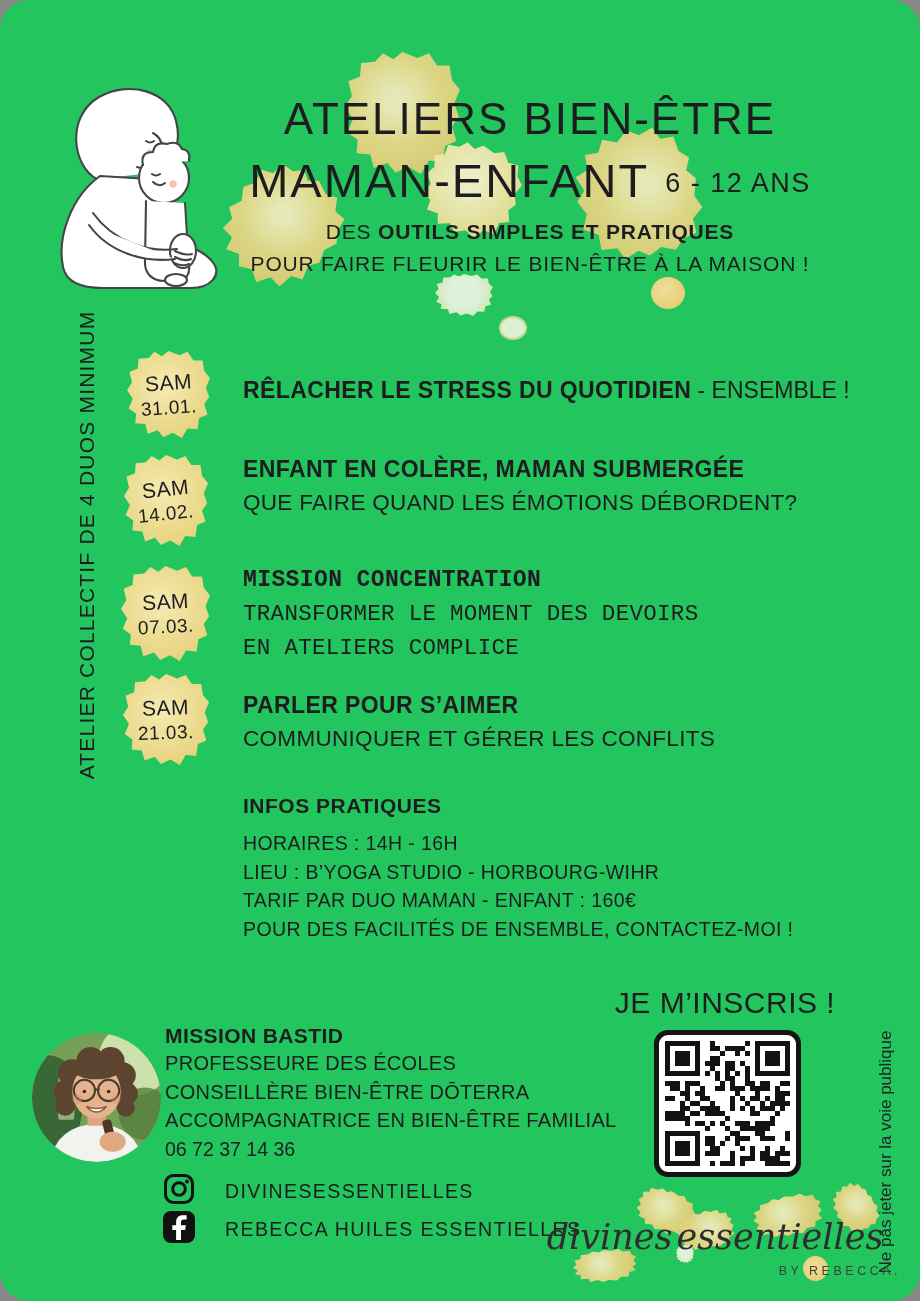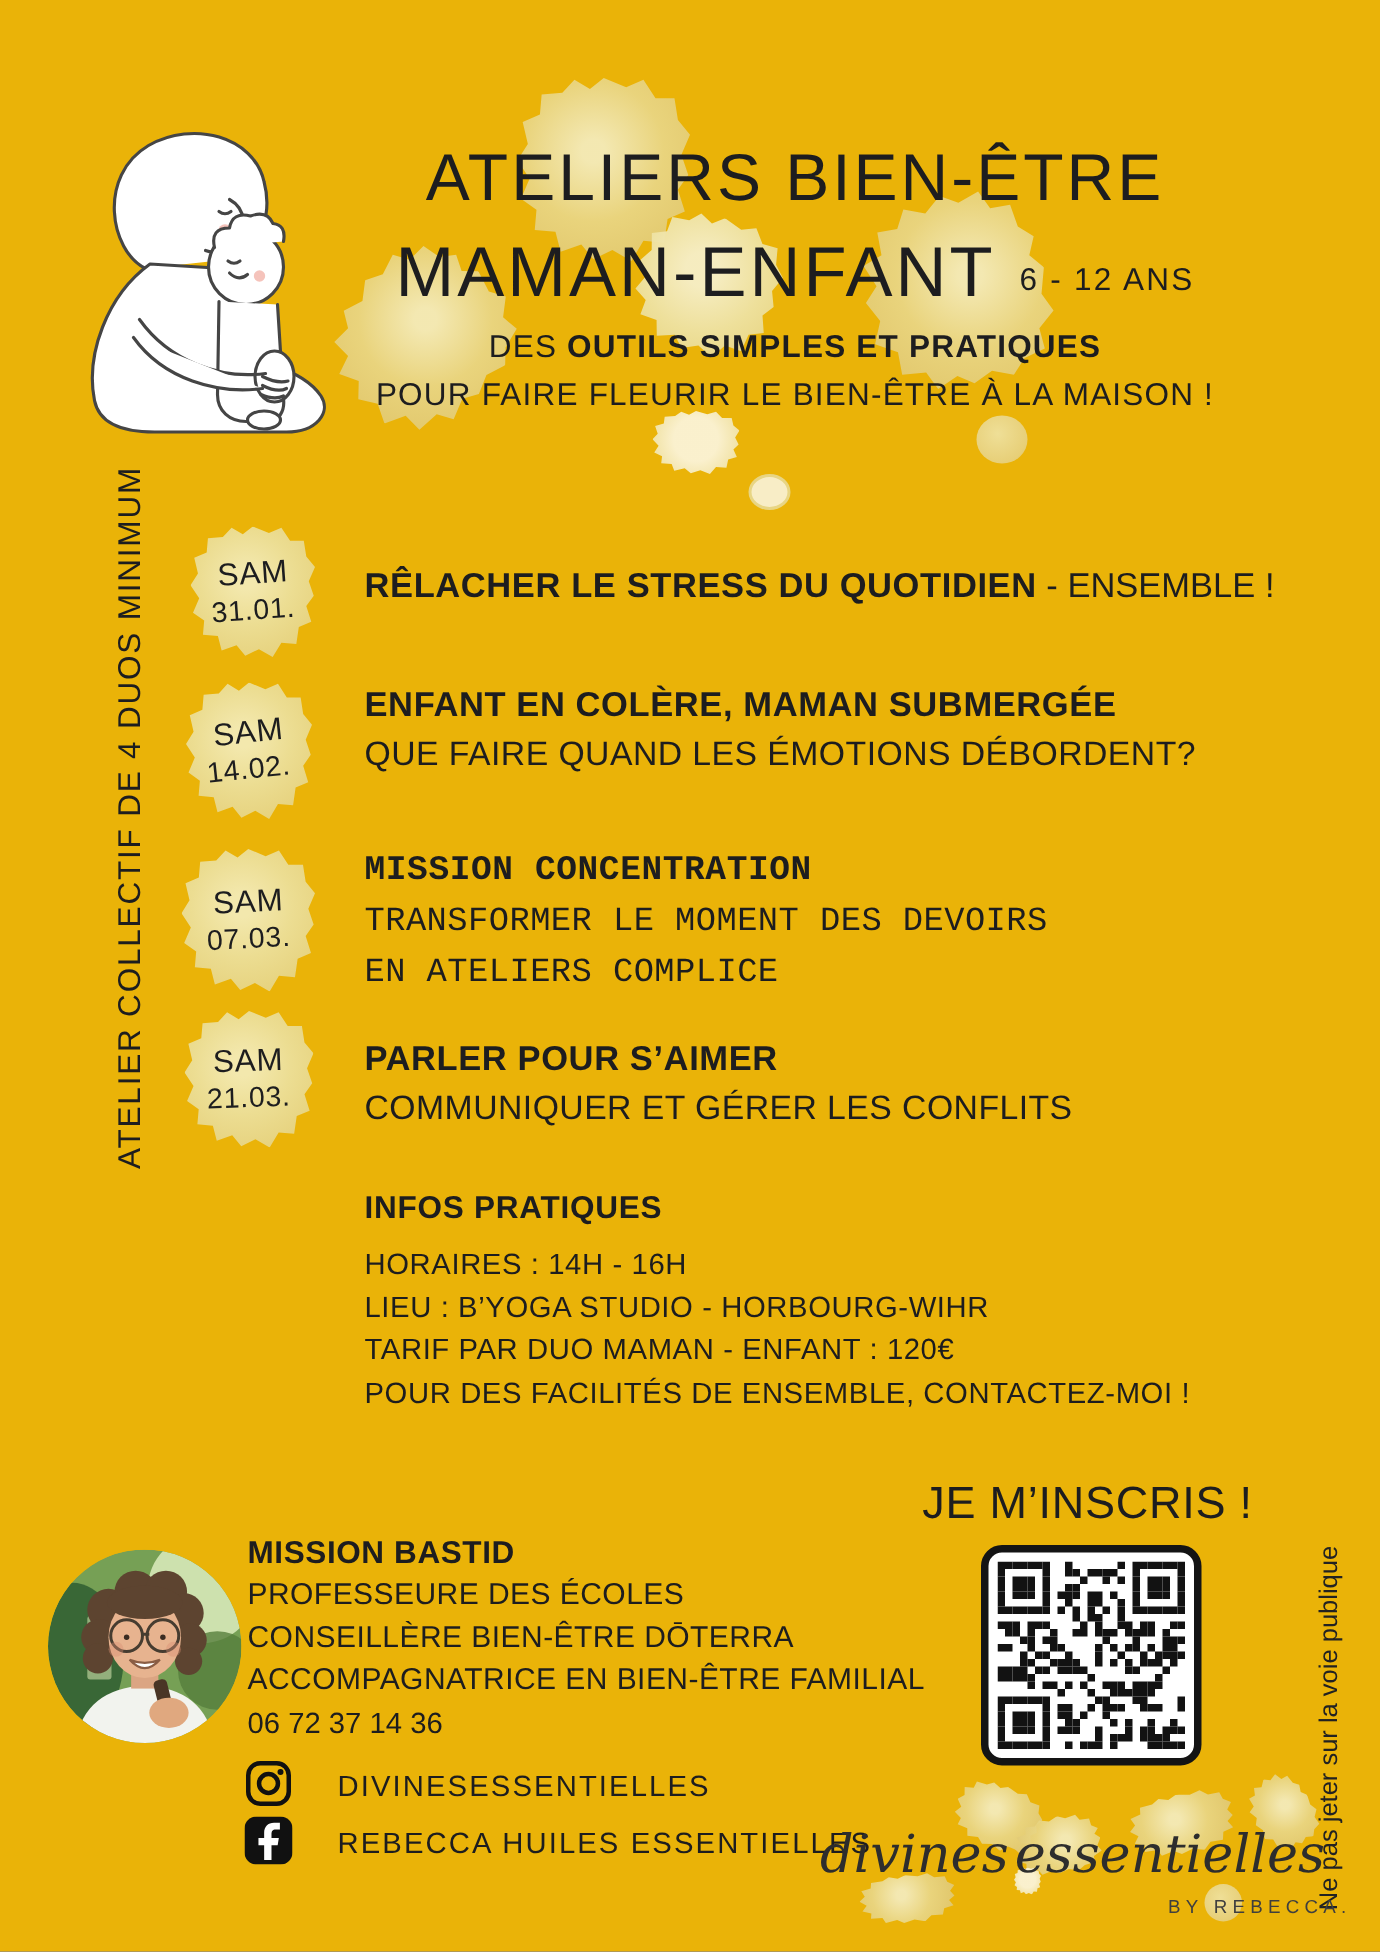--- a/index.html
+++ b/index.html
@@ -1,39 +1,39 @@
 <!DOCTYPE html>
 <html lang="fr"><head>
 <meta charset="utf-8">
 <style>
   html,body{margin:0;padding:0;background:#888;}
   .page{
     position:relative; width:920px; height:1301px; margin:0 auto;
-    background:#eab308; overflow:hidden;
-    font-family:"Liberation Sans", sans-serif; color:var(--ink,#1d1d1f);
+    background:#22c55e; overflow:hidden;
+    font-family:"Liberation Sans", sans-serif; color:var(--ink,#1d1d1f);border-radius:29px;
   }
   
   .blob{
     position:absolute; z-index:0;
     background:radial-gradient(circle at 44% 40%, var(--gold-light,#f4ecbe) 8%, var(--gold,#e9d685) 48%, var(--gold-deep,#e0c873) 88%);
     clip-path:polygon(50% 0%,63% 5%,73% 1%,80% 11%,91% 11%,93% 23%,100% 31%,95% 42%,99% 53%,93% 61%,97% 73%,87% 77%,85% 90%,73% 89%,66% 100%,55% 94%,44% 99%,37% 91%,25% 95%,22% 84%,10% 83%,11% 72%,2% 66%,7% 55%,0% 45%,6% 36%,3% 24%,13% 20%,14% 9%,26% 8%,33% 1%,42% 6%);
     opacity:.93;
   }
   .blob.light{ background:radial-gradient(circle at 50% 45%, #fdfbf0 40%, #f3ecc6 75%, #e9dd9e 100%); opacity:.85;}
   .dot{ position:absolute; z-index:0; border-radius:50%;
     background:radial-gradient(circle at 42% 38%, #efdf97, #e7cf78 70%, #dfc469); }
   .ring{ position:absolute; z-index:0; border-radius:50%;
     border:2px solid #e8dc9a; background:#fbf8e8; opacity:.85;}
   
   .illus{ position:absolute; left:33px; top:75px; width:195px; height:215px; z-index:1;}
   .header{ position:absolute; left:225px; top:95px; width:610px; text-align:center; z-index:1;}
   .title1{ font-size:44px; font-weight:400; letter-spacing:2px; line-height:1.1;}
   .titlerow{ display:flex; align-items:flex-end; justify-content:center; gap:16px; margin-top:14px;}
   .title2{ font-size:47px; font-weight:400; letter-spacing:2px; line-height:1;}
-  .age{ font-size:21px; letter-spacing:1.5px; padding-bottom:5px;}
+  .age{ font-size:27px; letter-spacing:1.5px; padding-bottom:5px;}
   .tagline{ font-size:21px; letter-spacing:.8px; margin-top:16px;}
   .tagline b{ font-weight:700;}
   .tagline2{ font-size:21px; letter-spacing:.8px; margin-top:8px;}
   
   .vnote-left{ position:absolute; left:87px; top:545px; transform:translate(-50%,-50%) rotate(-90deg);
     white-space:nowrap; font-size:21px; letter-spacing:1.2px; z-index:1;}
   .vnote-right{ position:absolute; left:886px; top:1152px; transform:translate(-50%,-50%) rotate(-90deg);
     white-space:nowrap; font-size:17px; color:#222; z-index:1;}
   
   .badge{ position:absolute; z-index:1; display:flex; flex-direction:column; align-items:center; justify-content:center;
@@ -159,21 +159,21 @@
   <div class="w" style="top:688px;">
     <div class="t">PARLER POUR S’AIMER</div>
     <div class="l">COMMUNIQUER ET GÉRER LES CONFLITS</div>
   </div>
 
   <section class="infos">
     <div class="h">INFOS PRATIQUES</div>
     <div class="list">
       <div class="l">HORAIRES : 14H - 16H</div>
       <div class="l">LIEU : B’YOGA STUDIO - HORBOURG-WIHR</div>
-      <div class="l">TARIF PAR DUO MAMAN - ENFANT : 120€</div>
+      <div class="l">TARIF PAR DUO MAMAN - ENFANT : 160€</div>
       <div class="l">POUR DES FACILITÉS DE ENSEMBLE, CONTACTEZ-MOI !</div>
     </div>
   </section>
 
   <div class="cta">JE M’INSCRIS !</div>
   <div class="qr">
     <svg width="125" height="125" viewBox="0 0 125 125" fill="#121212">
         <rect x="0" y="0" width="5" height="5"></rect>
         <rect x="5" y="0" width="5" height="5"></rect>
         <rect x="10" y="0" width="5" height="5"></rect>

